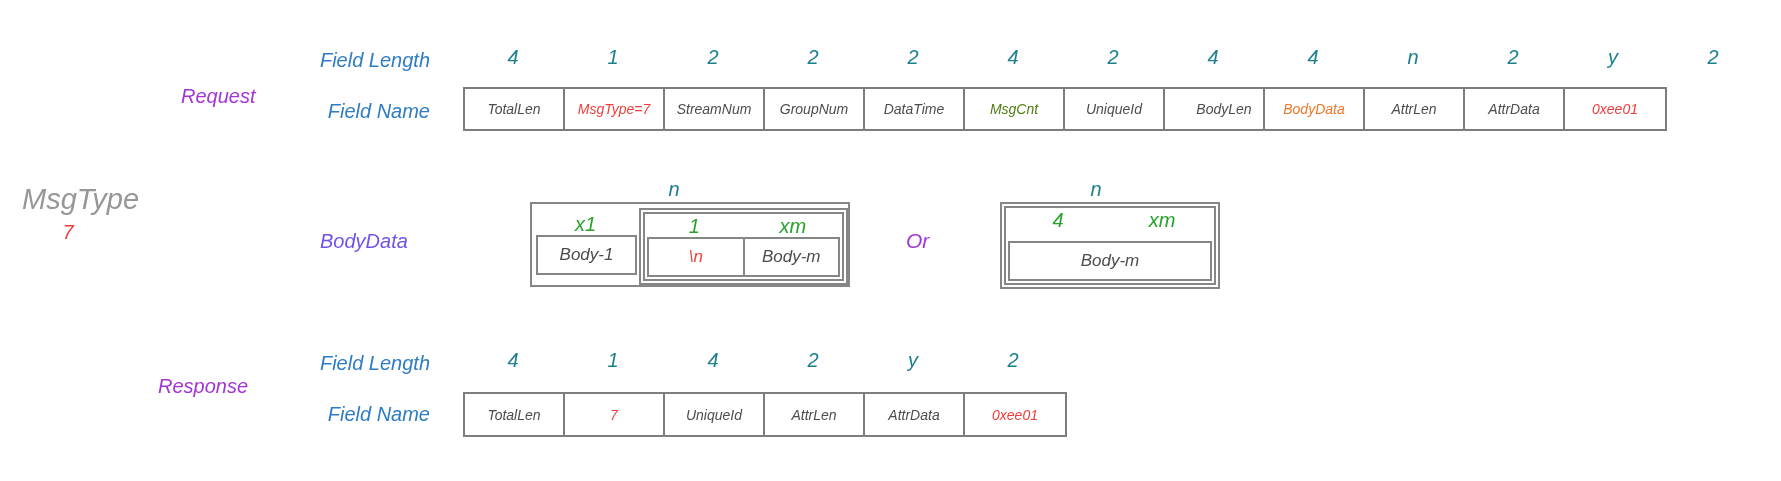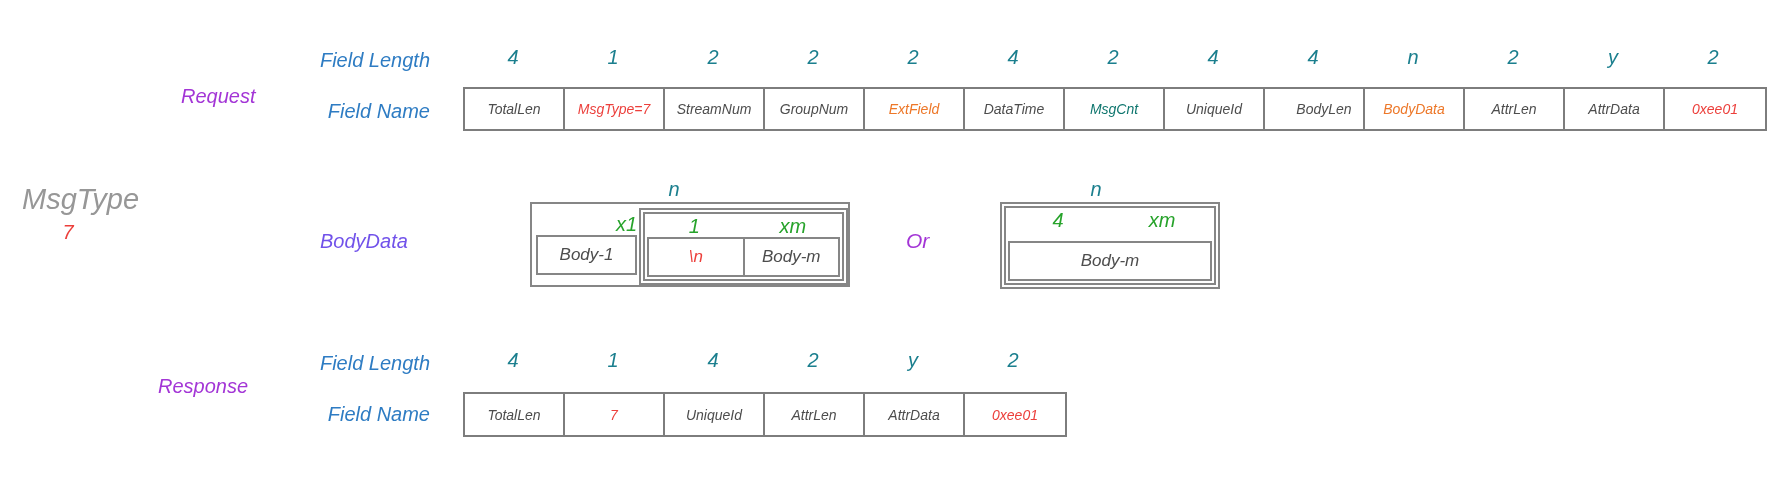--- a/index.html
+++ b/index.html
@@ -21,21 +21,21 @@
   
   .ftable{display:flex;border:2px solid #7d7d7d;background:#fff;}
   .fcell{
     width:100px;height:40px;box-sizing:border-box;border-right:2px solid #7d7d7d;
     display:flex;align-items:center;justify-content:center;
     font-size:14px;color:#4d4d4d;white-space:nowrap;
   }
   .fcell:last-child{border-right:none;}
   
   .obox{position:absolute;border:2px solid #868686;box-sizing:border-box;background:#fff;}
-  .greenlbl{position:absolute;color:#27a32b;font-size:20px;text-align:right;white-space:nowrap;}
+  .greenlbl{position:absolute;color:#27a32b;font-size:20px;text-align:center;white-space:nowrap;}
   .scell{
     position:absolute;border:2px solid #868686;box-sizing:border-box;
     display:flex;align-items:center;justify-content:center;
     font-size:17px;color:#4d4d4d;background:#fff;
   }
   .dblbox{position:absolute;border:2px solid #868686;padding:2px;box-sizing:border-box;background:#fff;}
   .dblbox-inner{position:relative;border:2px solid #868686;width:100%;height:100%;box-sizing:border-box;}
   .growlbls{display:flex;margin-top:1px;}
   .growlbls > div{flex:1;text-align:center;color:#27a32b;font-size:20px;}
   .gcells{
@@ -72,23 +72,22 @@
 
   <div class="abs lbl purple" style="left:181px;top:85px;">Request</div>
 
   <div class="abs lbl blue right" style="left:250px;top:100px;width:180px;">Field Name</div>
 
   <div class="abs ftable" style="left:463px;top:87px;">
     <div class="fcell" style="color: rgb(77, 77, 77);">TotalLen</div>
     <div class="fcell" style="color: rgb(236, 63, 59);">MsgType=7</div>
     <div class="fcell" style="color: rgb(77, 77, 77);">StreamNum</div>
     <div class="fcell" style="color: rgb(77, 77, 77);">GroupNum</div>
-    <div class="fcell" style="color: rgb(237, 119, 40);">ExtField</div>
     <div class="fcell" style="color: rgb(77, 77, 77);">DataTime</div>
-    <div class="fcell" style="color: #0f766e;">MsgCnt</div>
+    <div class="fcell" style="color: #4d7c0f;">MsgCnt</div>
     <div class="fcell" style="color: rgb(77, 77, 77);">UniqueId</div>
     <div class="fcell" style="color: rgb(77, 77, 77); padding-left: 20px;">BodyLen</div>
     <div class="fcell" style="color: rgb(237, 119, 40);">BodyData</div>
     <div class="fcell" style="color: rgb(77, 77, 77);">AttrLen</div>
     <div class="fcell" style="color: rgb(77, 77, 77);">AttrData</div>
     <div class="fcell" style="color: rgb(236, 63, 59);">0xee01</div>
   </div>
 
   <div class="abs msgtype-lbl" style="left:22px;top:183px;">MsgType</div>
   <div class="abs msgtype-val center" style="left:50px;top:221px;width:36px;">7</div>

